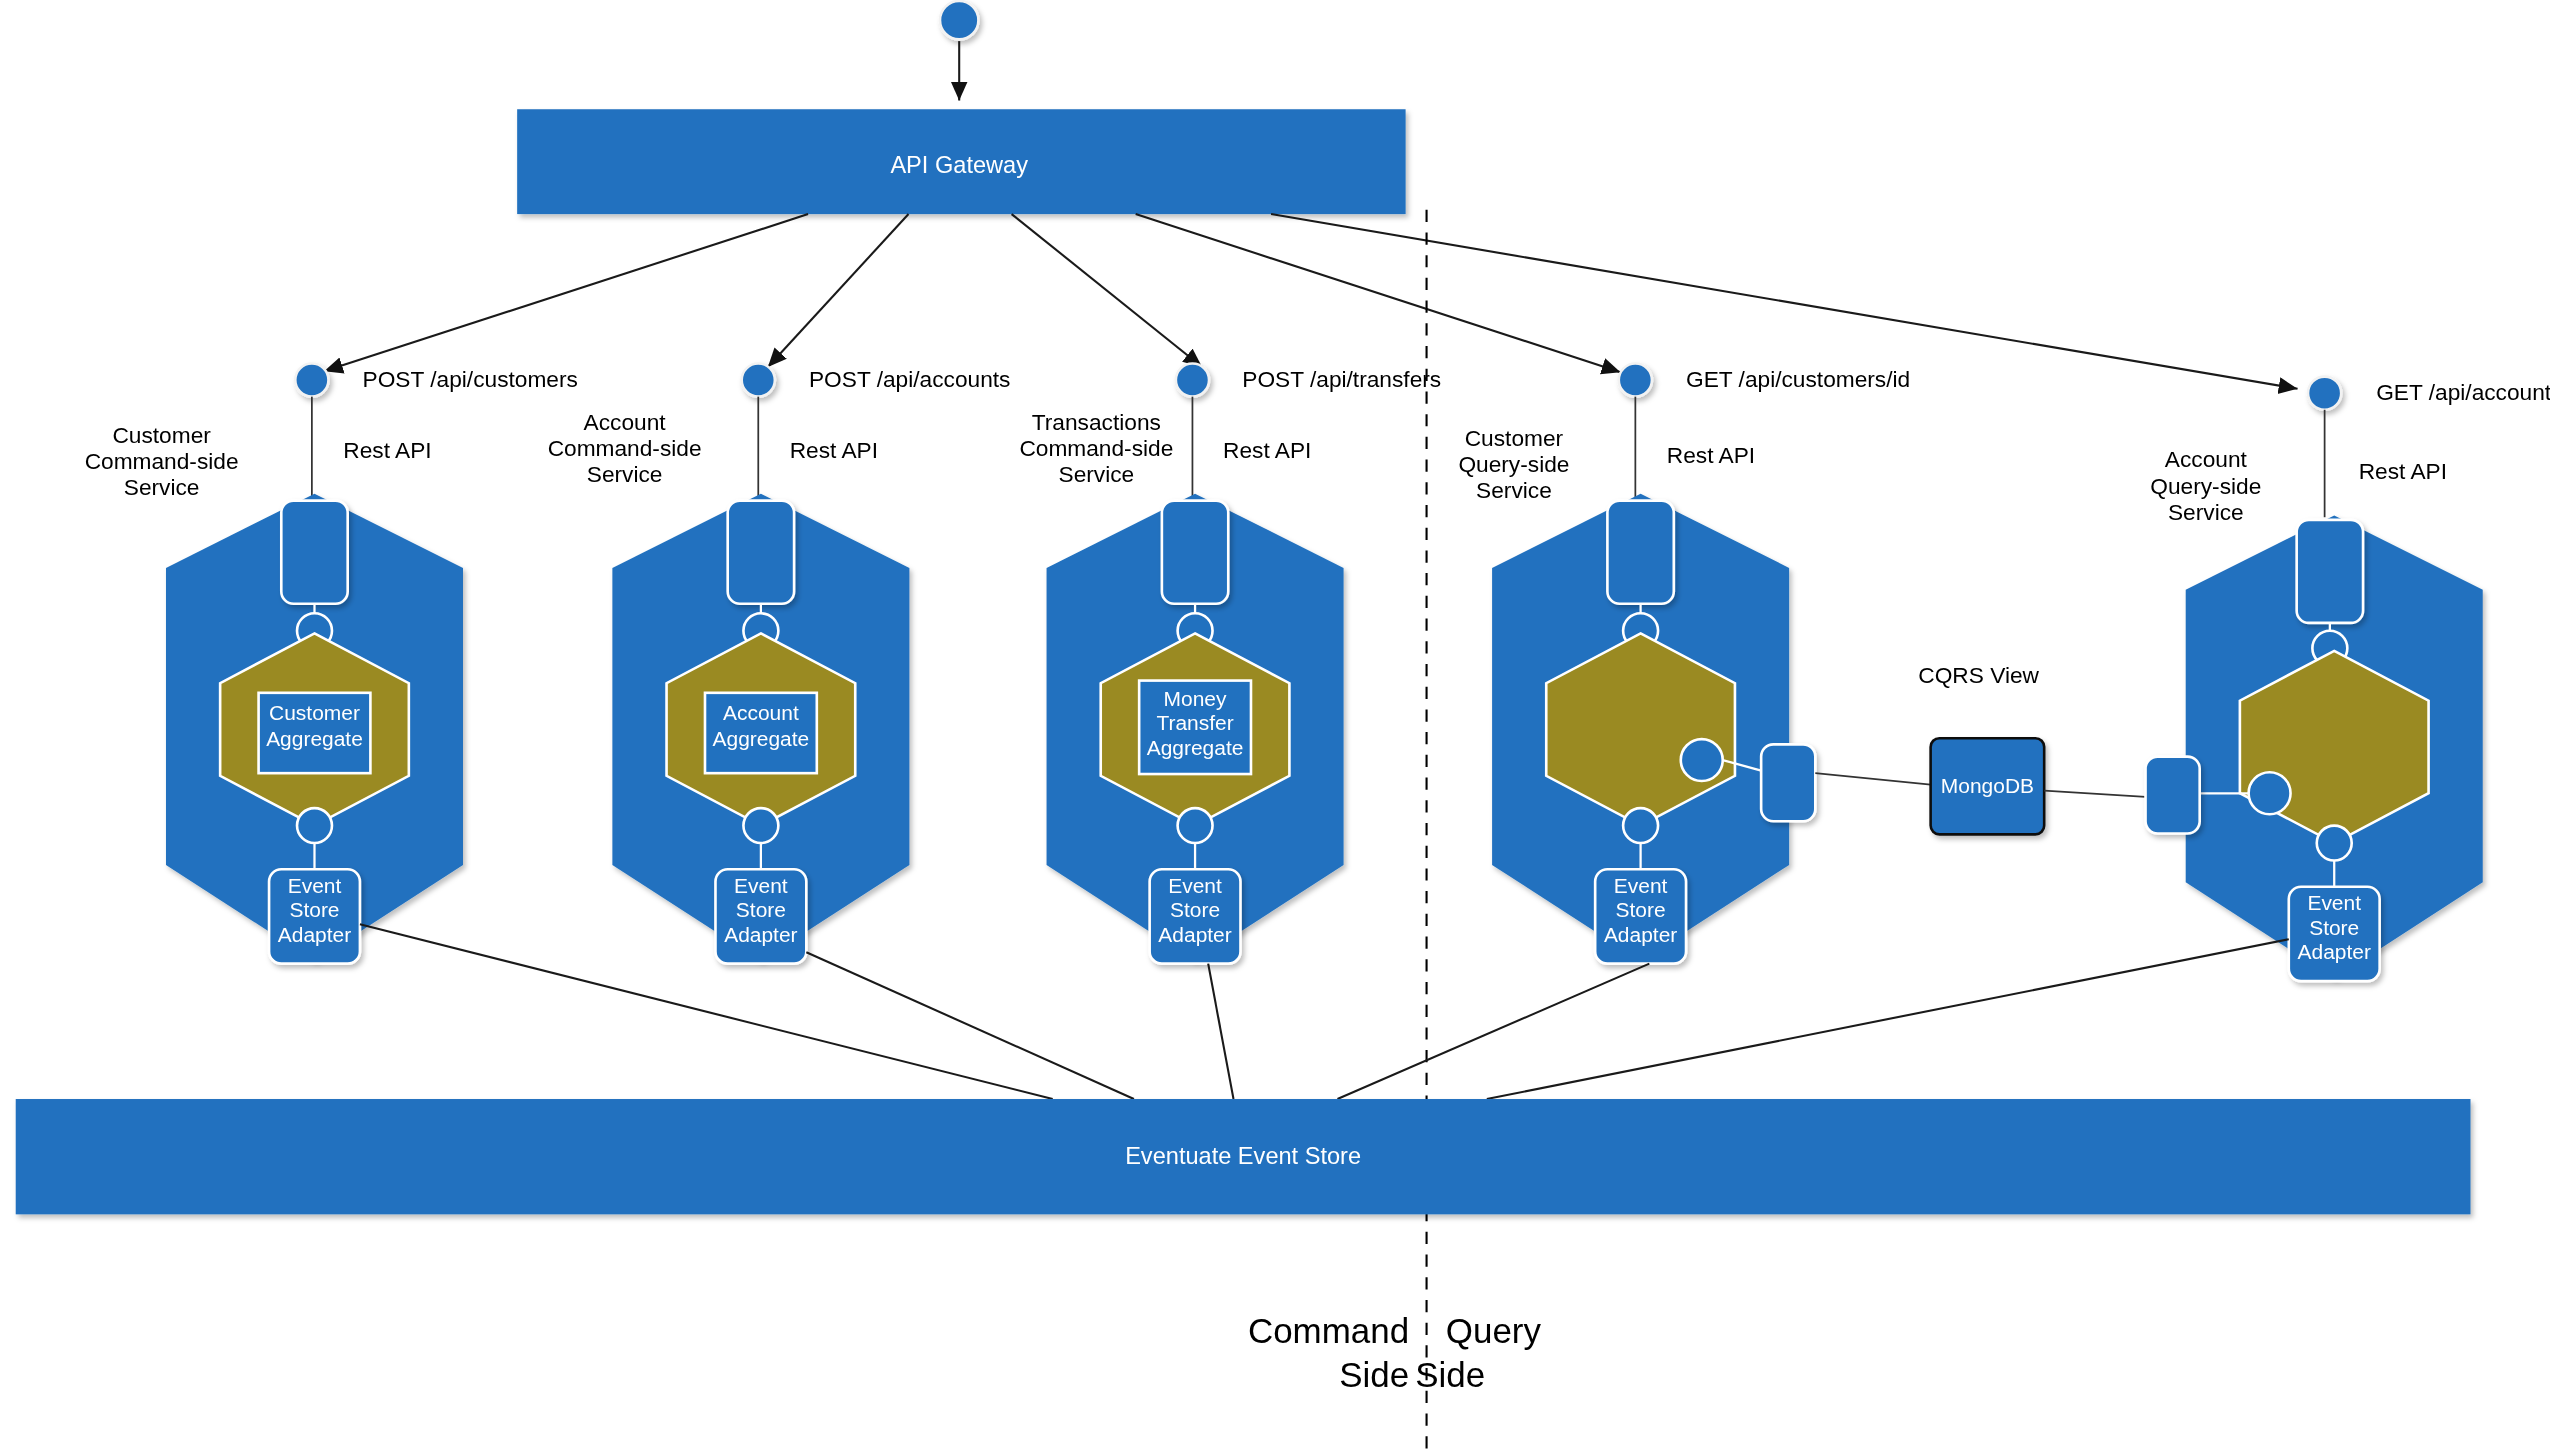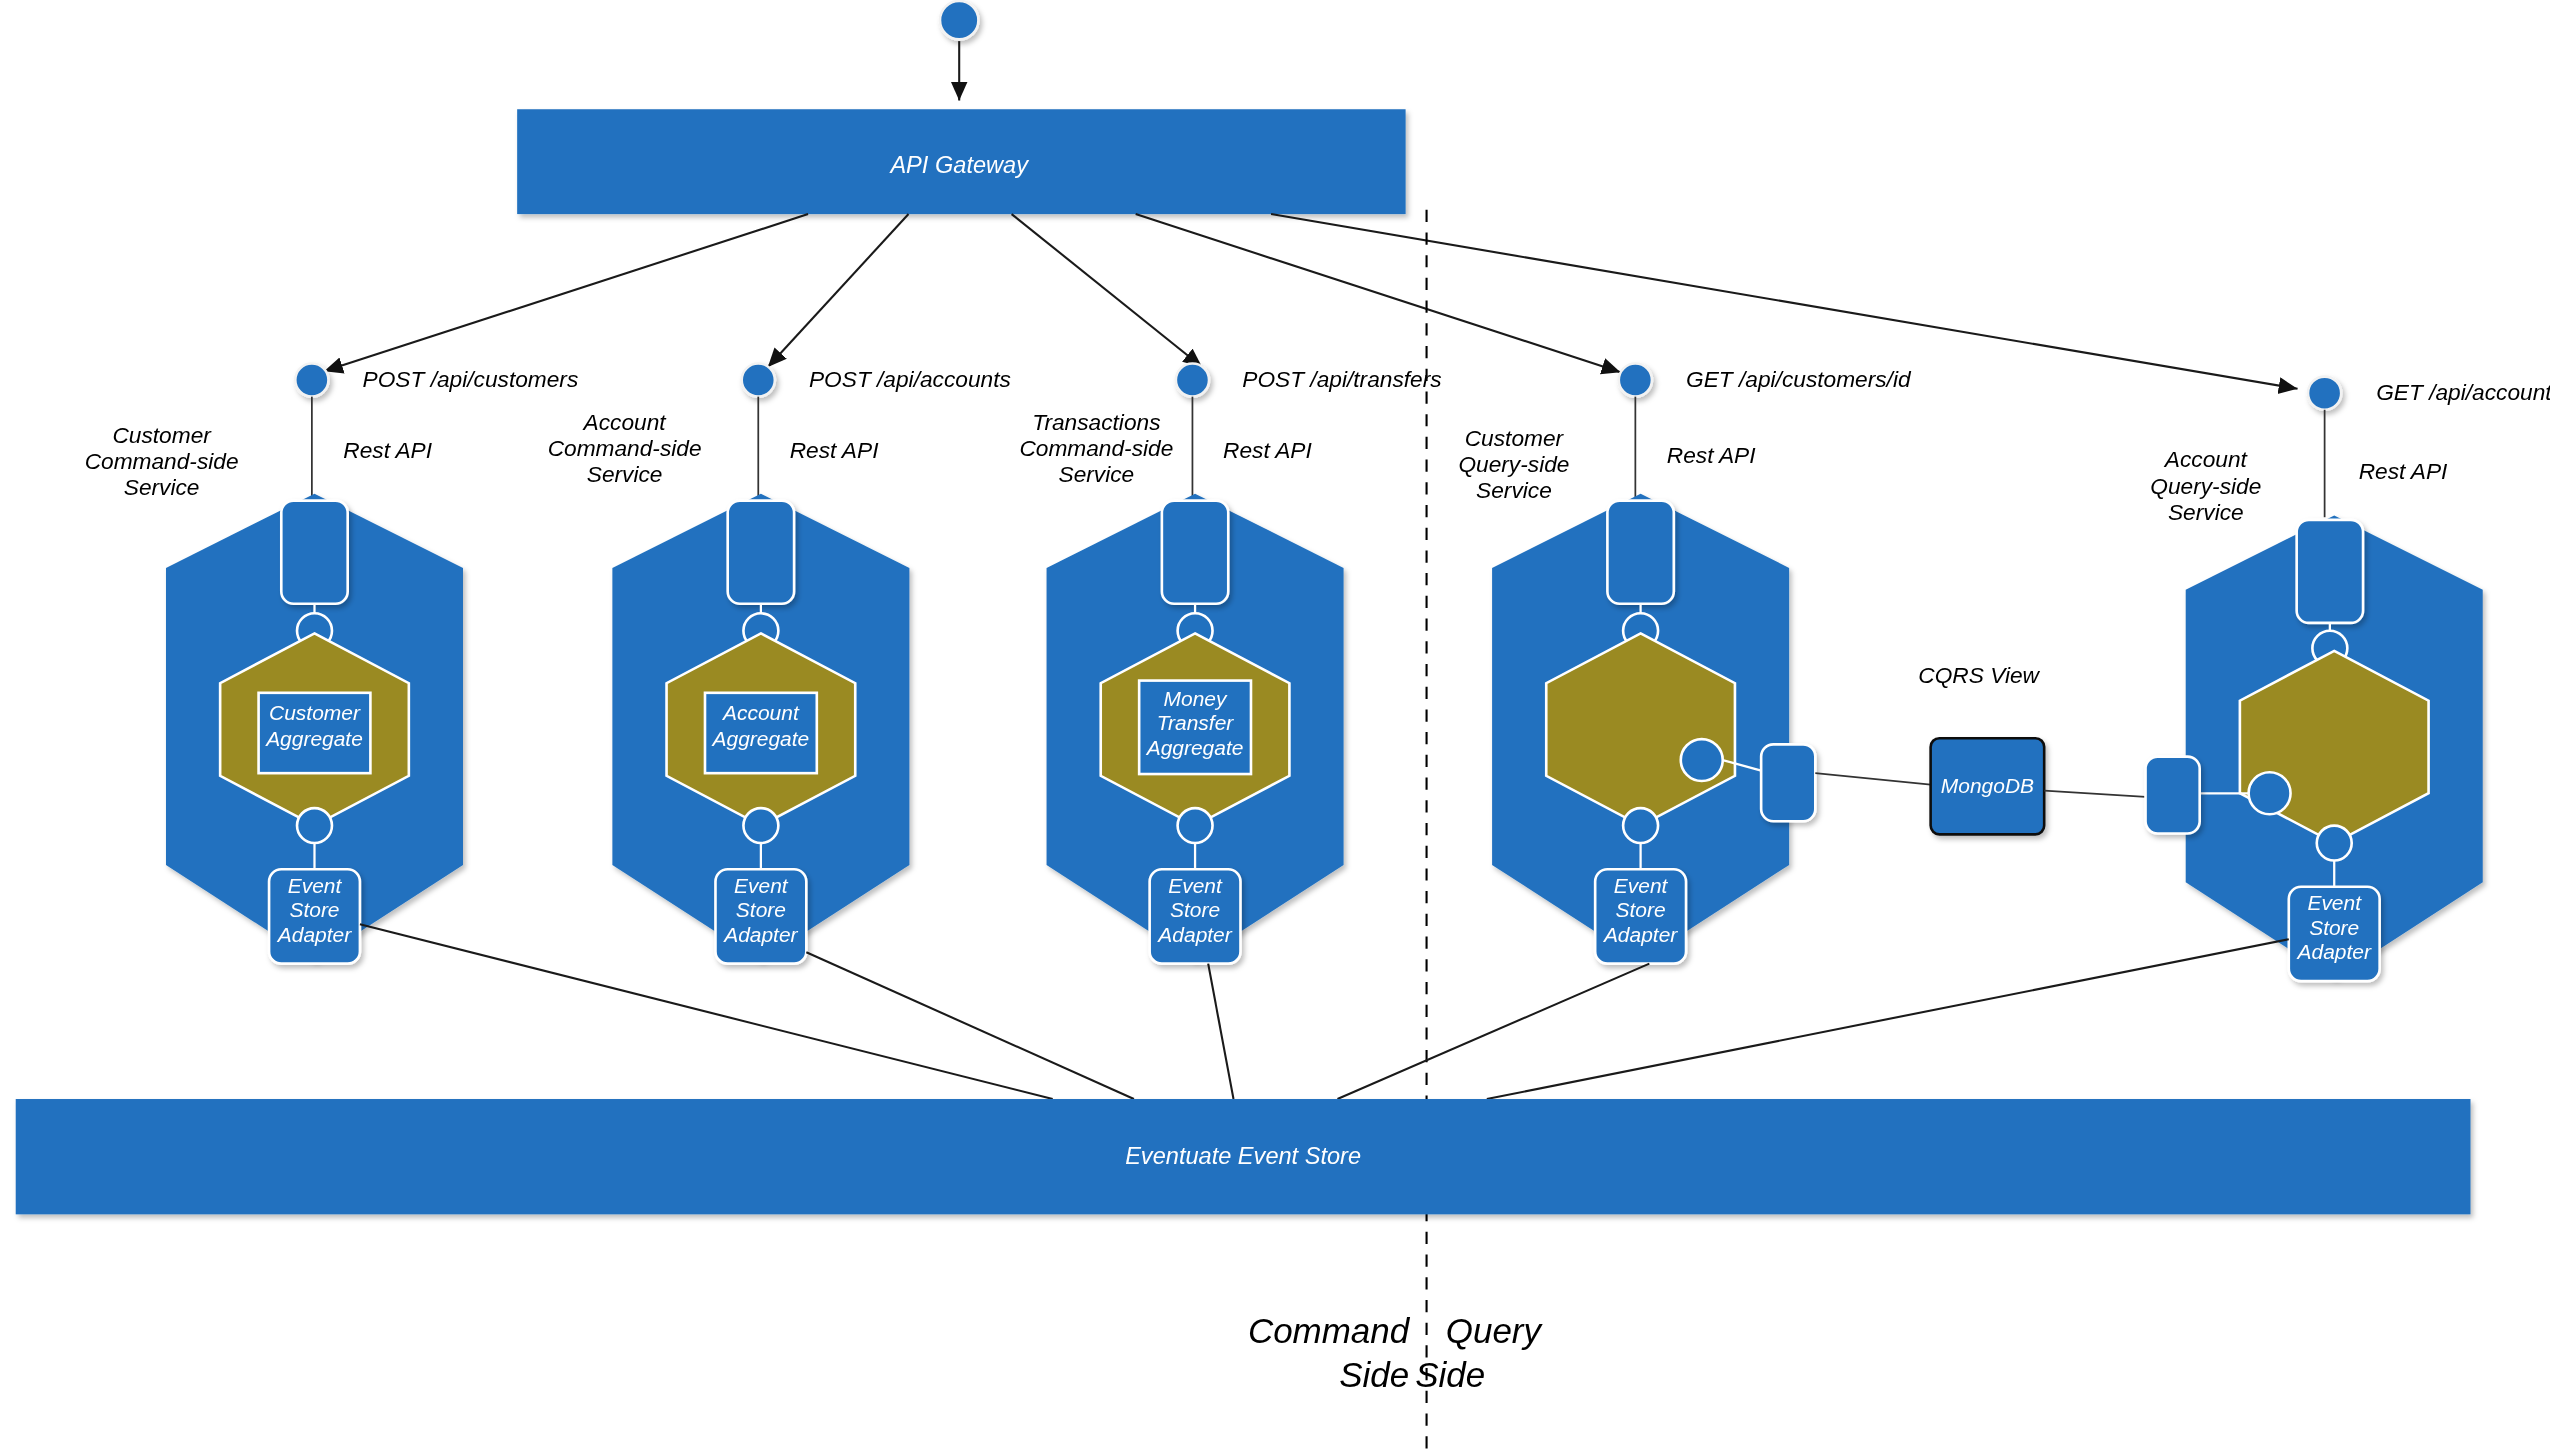--- a/index.html
+++ b/index.html
@@ -1,17 +1,17 @@
 <!DOCTYPE html>
 <html style="font-size:14px"><head>
 <meta charset="utf-8">
 <style>
   html,body{margin:0;padding:0;background:#ffffff;}
   body{font-family:"Liberation Sans","DejaVu Sans",sans-serif;}
-  #stage{position:relative;width:2550px;height:1452px;background:#fff;overflow:hidden;font-style:italic;}
+  #stage{position:relative;width:2550px;height:1452px;background:#fff;overflow:hidden;}
   svg{display:block;}
   text{font-family:"Liberation Sans","DejaVu Sans",sans-serif;}
   .lbl-black{fill:#000000;font-size:26px;}
   .lbl-white-sm{fill:#ffffff;font-size:24px;}
   .lbl-gw{fill:#ffffff;font-size:27px;}
   .conn{stroke:#1a1a1a;stroke-width:2.4px;fill:none;}
   .conn-thin{stroke:#333333;stroke-width:2px;fill:none;}
   .inner-conn{stroke:#ffffff;stroke-width:2.6px;fill:none;}
   .divider{stroke:#000000;stroke-width:2.4px;stroke-dasharray:14 12;fill:none;}
   .hex-outer{fill:#2171bf;}

